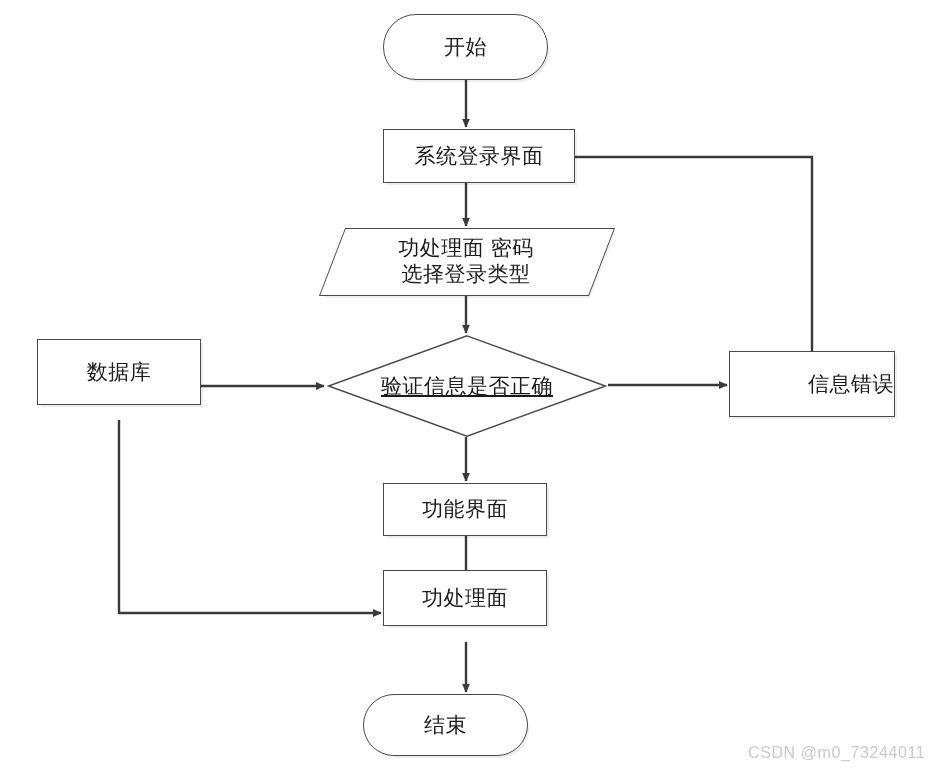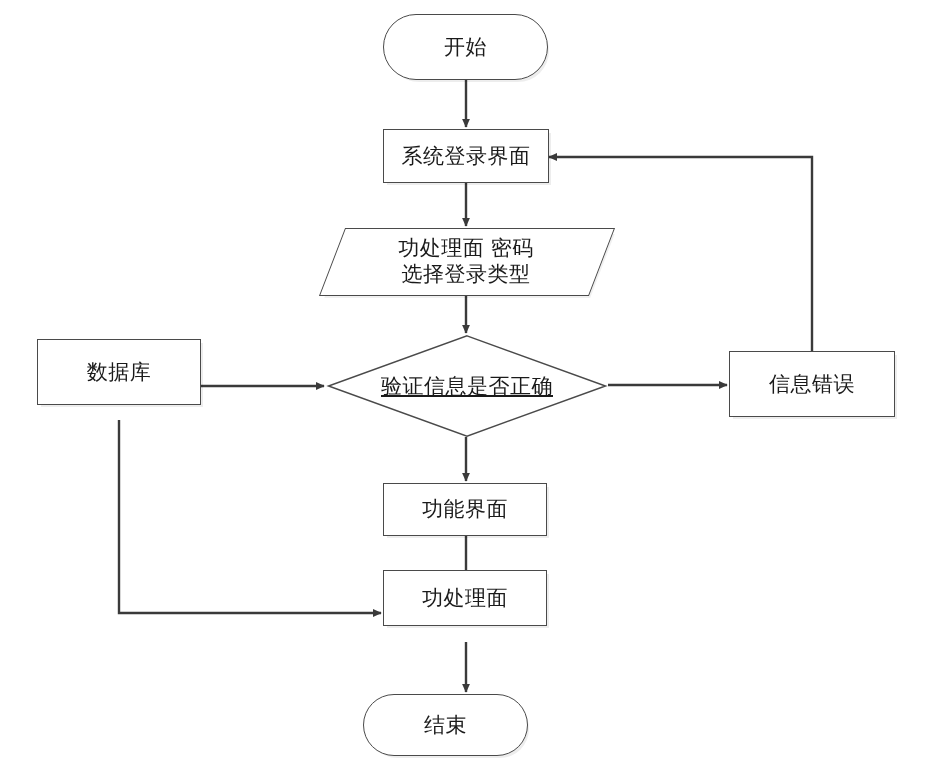--- a/index.html
+++ b/index.html
@@ -119,51 +119,52 @@
         <polyline points="466,536 466,584" fill="none" stroke="#3a3a3a" stroke-width="2.4" stroke-linecap="butt" stroke-linejoin="miter" marker-end="url(#arrowhead)"></polyline>
         <polyline points="119,420 119,613 381,613" fill="none" stroke="#3a3a3a" stroke-width="2.4" stroke-linecap="butt" stroke-linejoin="miter" marker-end="url(#arrowhead)"></polyline>
         <polyline points="466,642 466,692" fill="none" stroke="#3a3a3a" stroke-width="2.4" stroke-linecap="butt" stroke-linejoin="miter" marker-end="url(#arrowhead)"></polyline>
       </g>
   </svg>
 
   <div class="node shape-stadium" style="left: 383px; top: 14px; width: 165px; height: 66px;">
     <span class="label">开始</span>
   </div>
 
-  <div class="node shape-rect" style="left: 383px; top: 129px; width: 166px; height: 54px;">
+  <div class="node shape-rect" style="left: 383px; top: 129px; width: 192px; height: 54px;">
     <span class="label">系统登录界面</span>
   </div>
 
   <div class="node shape-para" style="left: 332px; top: 228px; width: 268px; height: 66px;">
     <span class="para-bg"></span>
     <span class="label">功处理面 密码
 选择登录类型</span>
   </div>
 
   <div class="node shape-diamond" style="left: 326px; top: 335px; width: 282px; height: 102px; text-decoration: underline;">
     <svg class="diamond-bg" viewBox="0 0 100 100" preserveAspectRatio="none" xmlns="http://www.w3.org/2000/svg">
       <polygon points="50,0.9 99.1,50 50,99.1 0.9,50" fill="#ffffff" stroke="#4a4a4a" stroke-width="1.5" vector-effect="non-scaling-stroke"></polygon>
     </svg>
     <span class="label">验证信息是否正确</span>
   </div>
 
   <div class="node shape-rect" style="left: 37px; top: 339px; width: 164px; height: 66px;">
     <span class="label">数据库</span>
   </div>
 
-  <div class="node shape-rect" style="left: 729px; top: 351px; width: 166px; height: 66px;">
+  <div class="node shape-rect" style="left: 729px; top: 351px; width: 166px; height: 66px; justify-content: flex-end;">
     <span class="label">信息错误</span>
   </div>
 
   <div class="node shape-rect" style="left: 383px; top: 483px; width: 164px; height: 53px;">
     <span class="label">功能界面</span>
   </div>
 
   <div class="node shape-rect" style="left: 383px; top: 570px; width: 164px; height: 56px;">
     <span class="label">功处理面</span>
   </div>
 
   <div class="node shape-stadium" style="left: 363px; top: 694px; width: 165px; height: 62px;">
     <span class="label">结束</span>
   </div>
 
+  <div class="watermark" style="left: 748px; top: 744px;">CSDN @m0_73244011</div>
 
 </div>
 
 </body></html>

